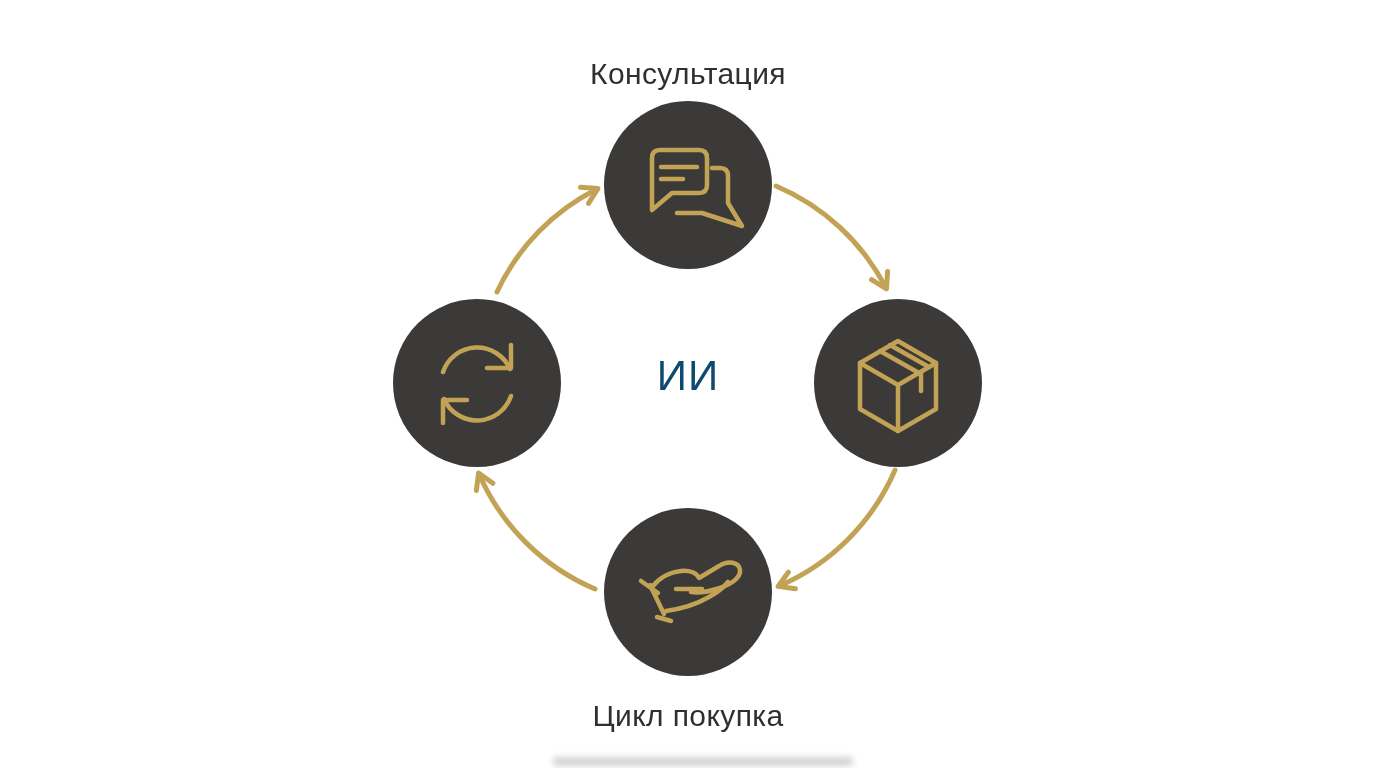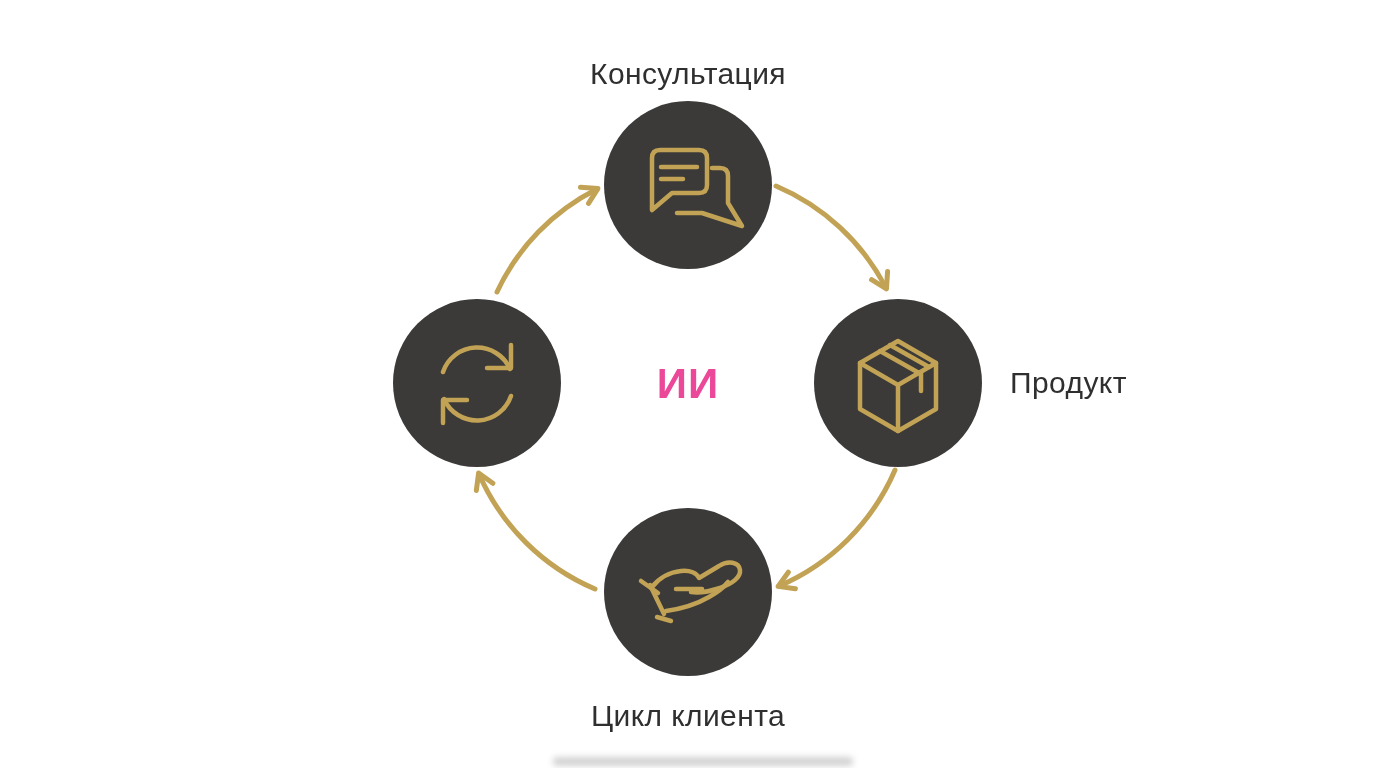--- a/index.html
+++ b/index.html
@@ -20,23 +20,22 @@
   .label {
     position:absolute; color:#2F2F2F; font-size:30px; line-height:37px;
     font-weight:500; letter-spacing:0.4px; white-space:pre-line;
   }
   .label-consultation { left:488px; top:55px;  width:400px; text-align:center; }
   .label-product      { left:1010px; top:364px; width:300px; text-align:left; }
   .label-client-cycle { left:488px; top:697px; width:400px; text-align:center; }
   .label-repeat       { left:115px; top:348px; width:250px; text-align:right; }
   .center-label {
     position:absolute; left:588px; top:352px; width:200px; text-align:center;
-    font-size:42px; line-height:48px; font-weight:700; color:#ec4899;
+    font-size:42px; line-height:48px; font-weight:400; color:#0c4a6e;
     letter-spacing:1px;
-    margin-top:8px;
   }
   .bottom-artifact {
     position:absolute; left:553px; top:757px; width:300px; height:9px;
     background:#8f8f8f; opacity:0.4; filter:blur(3px); border-radius:4px;
   }
 </style>
 </head>
 <body>
 
 <div class="canvas">
@@ -84,20 +83,19 @@
   <div class="node node-repeat">
     <svg viewBox="393 299 168 168" xmlns="http://www.w3.org/2000/svg" fill="none" stroke="#C2A355" stroke-width="4.5" stroke-linecap="round" stroke-linejoin="round">
       <path d="M 443 372 A 36 36 0 0 1 510 369"></path>
       <path d="M 487 368 L 511 368 L 511 345"></path>
       <path d="M 511 396 A 36 36 0 0 1 444 399"></path>
       <path d="M 467 400 L 443 400 L 443 423"></path>
     </svg>
   </div>
 
   <div class="label label-consultation">Консультация</div>
-  <div class="label label-product">Продукт</div>
-  <div class="label label-client-cycle">Цикл клиента</div>
+  <div class="label label-client-cycle">Цикл покупка</div>
 
   <div class="center-label">ИИ</div>
 
   <div class="bottom-artifact"></div>
 
 </div>
 
 </body></html>

